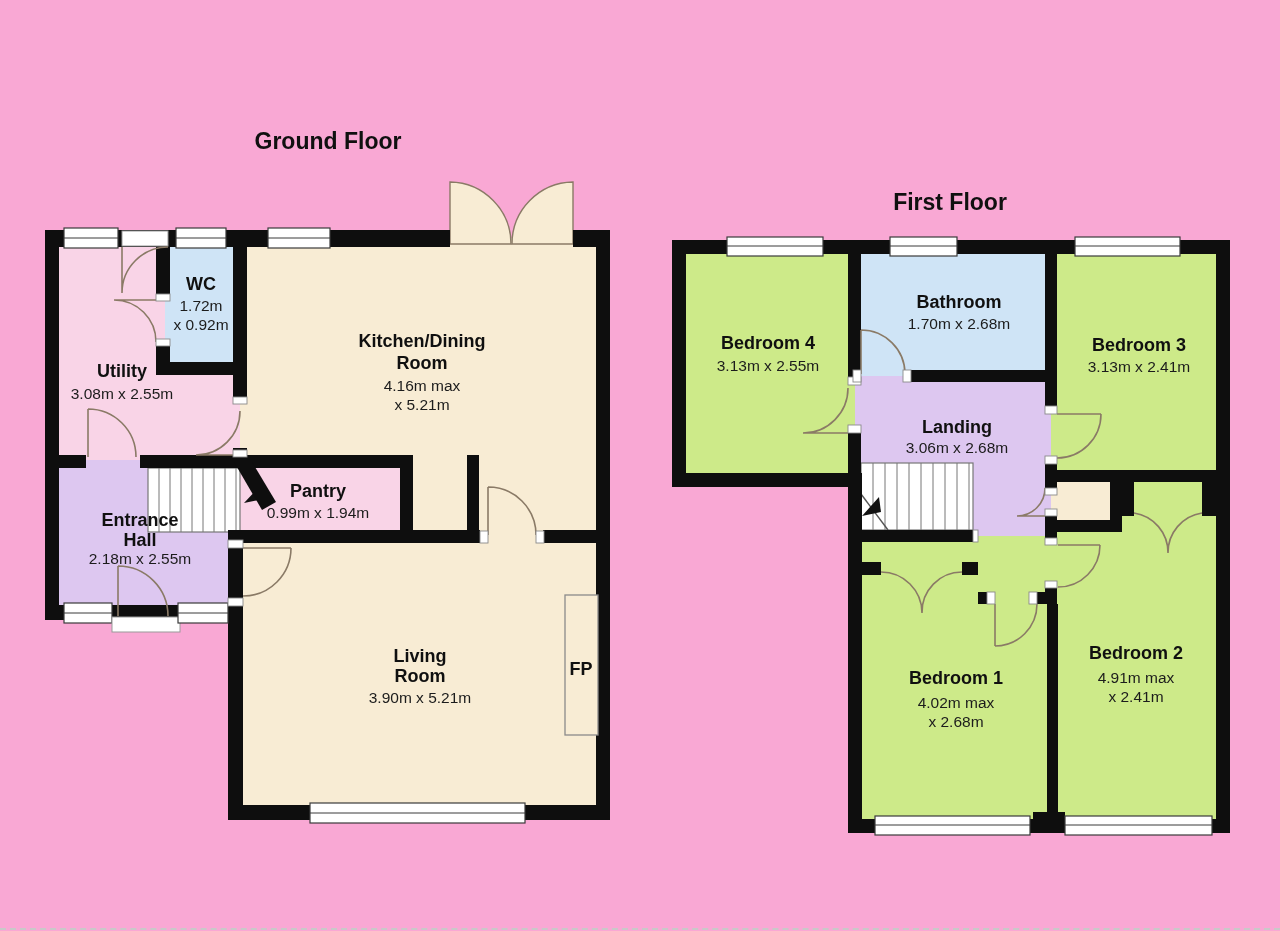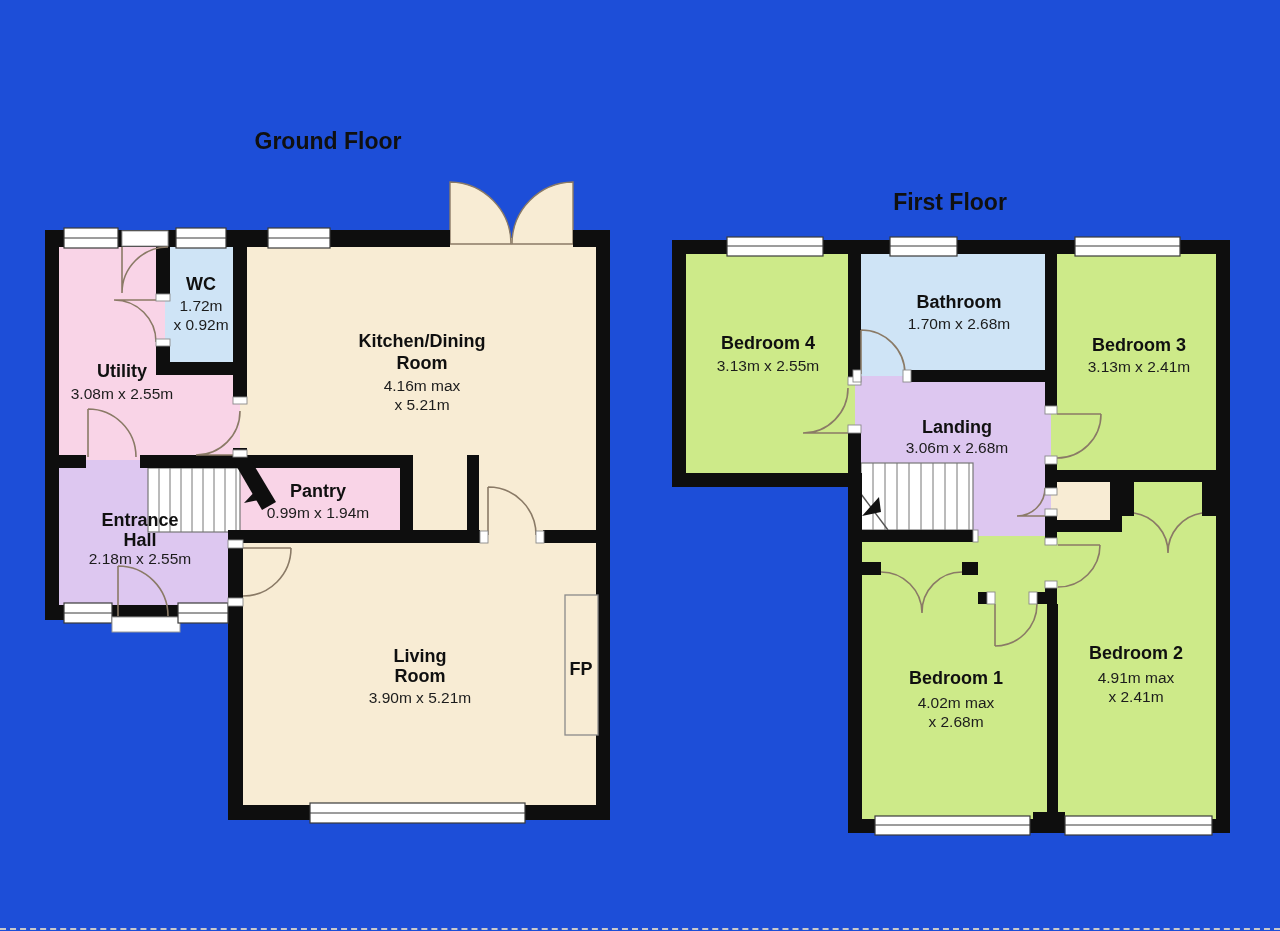--- a/index.html
+++ b/index.html
@@ -1,16 +1,16 @@
 <!DOCTYPE html>
 <html><head>
 <meta charset="utf-8">
 <style>
   html,body{margin:0;padding:0;background:#ffffff;}
-  .stage{position:relative;width:1280px;height:931px;background:#1d4ed8;overflow:hidden;}
+  .stage{position:relative;width:1280px;height:931px;background:#f9a8d4;overflow:hidden;}
   svg{position:absolute;left:0;top:0;}
   .wall{fill:#0e0e0e;stroke:none;}
   .door{fill:none;stroke:#8a7a66;stroke-width:1.6;}
   .petal{stroke:#8a7a66;stroke-width:1.4;}
   .win{fill:#ffffff;stroke:#3a3a3a;stroke-width:1.2;}
   .winline{stroke:#3a3a3a;stroke-width:1;}
   .thresh{fill:#ffffff;stroke:#999999;stroke-width:1;}
   .jamb{fill:#ffffff;stroke:#8a8a8a;stroke-width:0.9;}
   .stair{fill:#ffffff;stroke:#777777;stroke-width:1.2;}
   .tread{stroke:#777777;stroke-width:1;}

